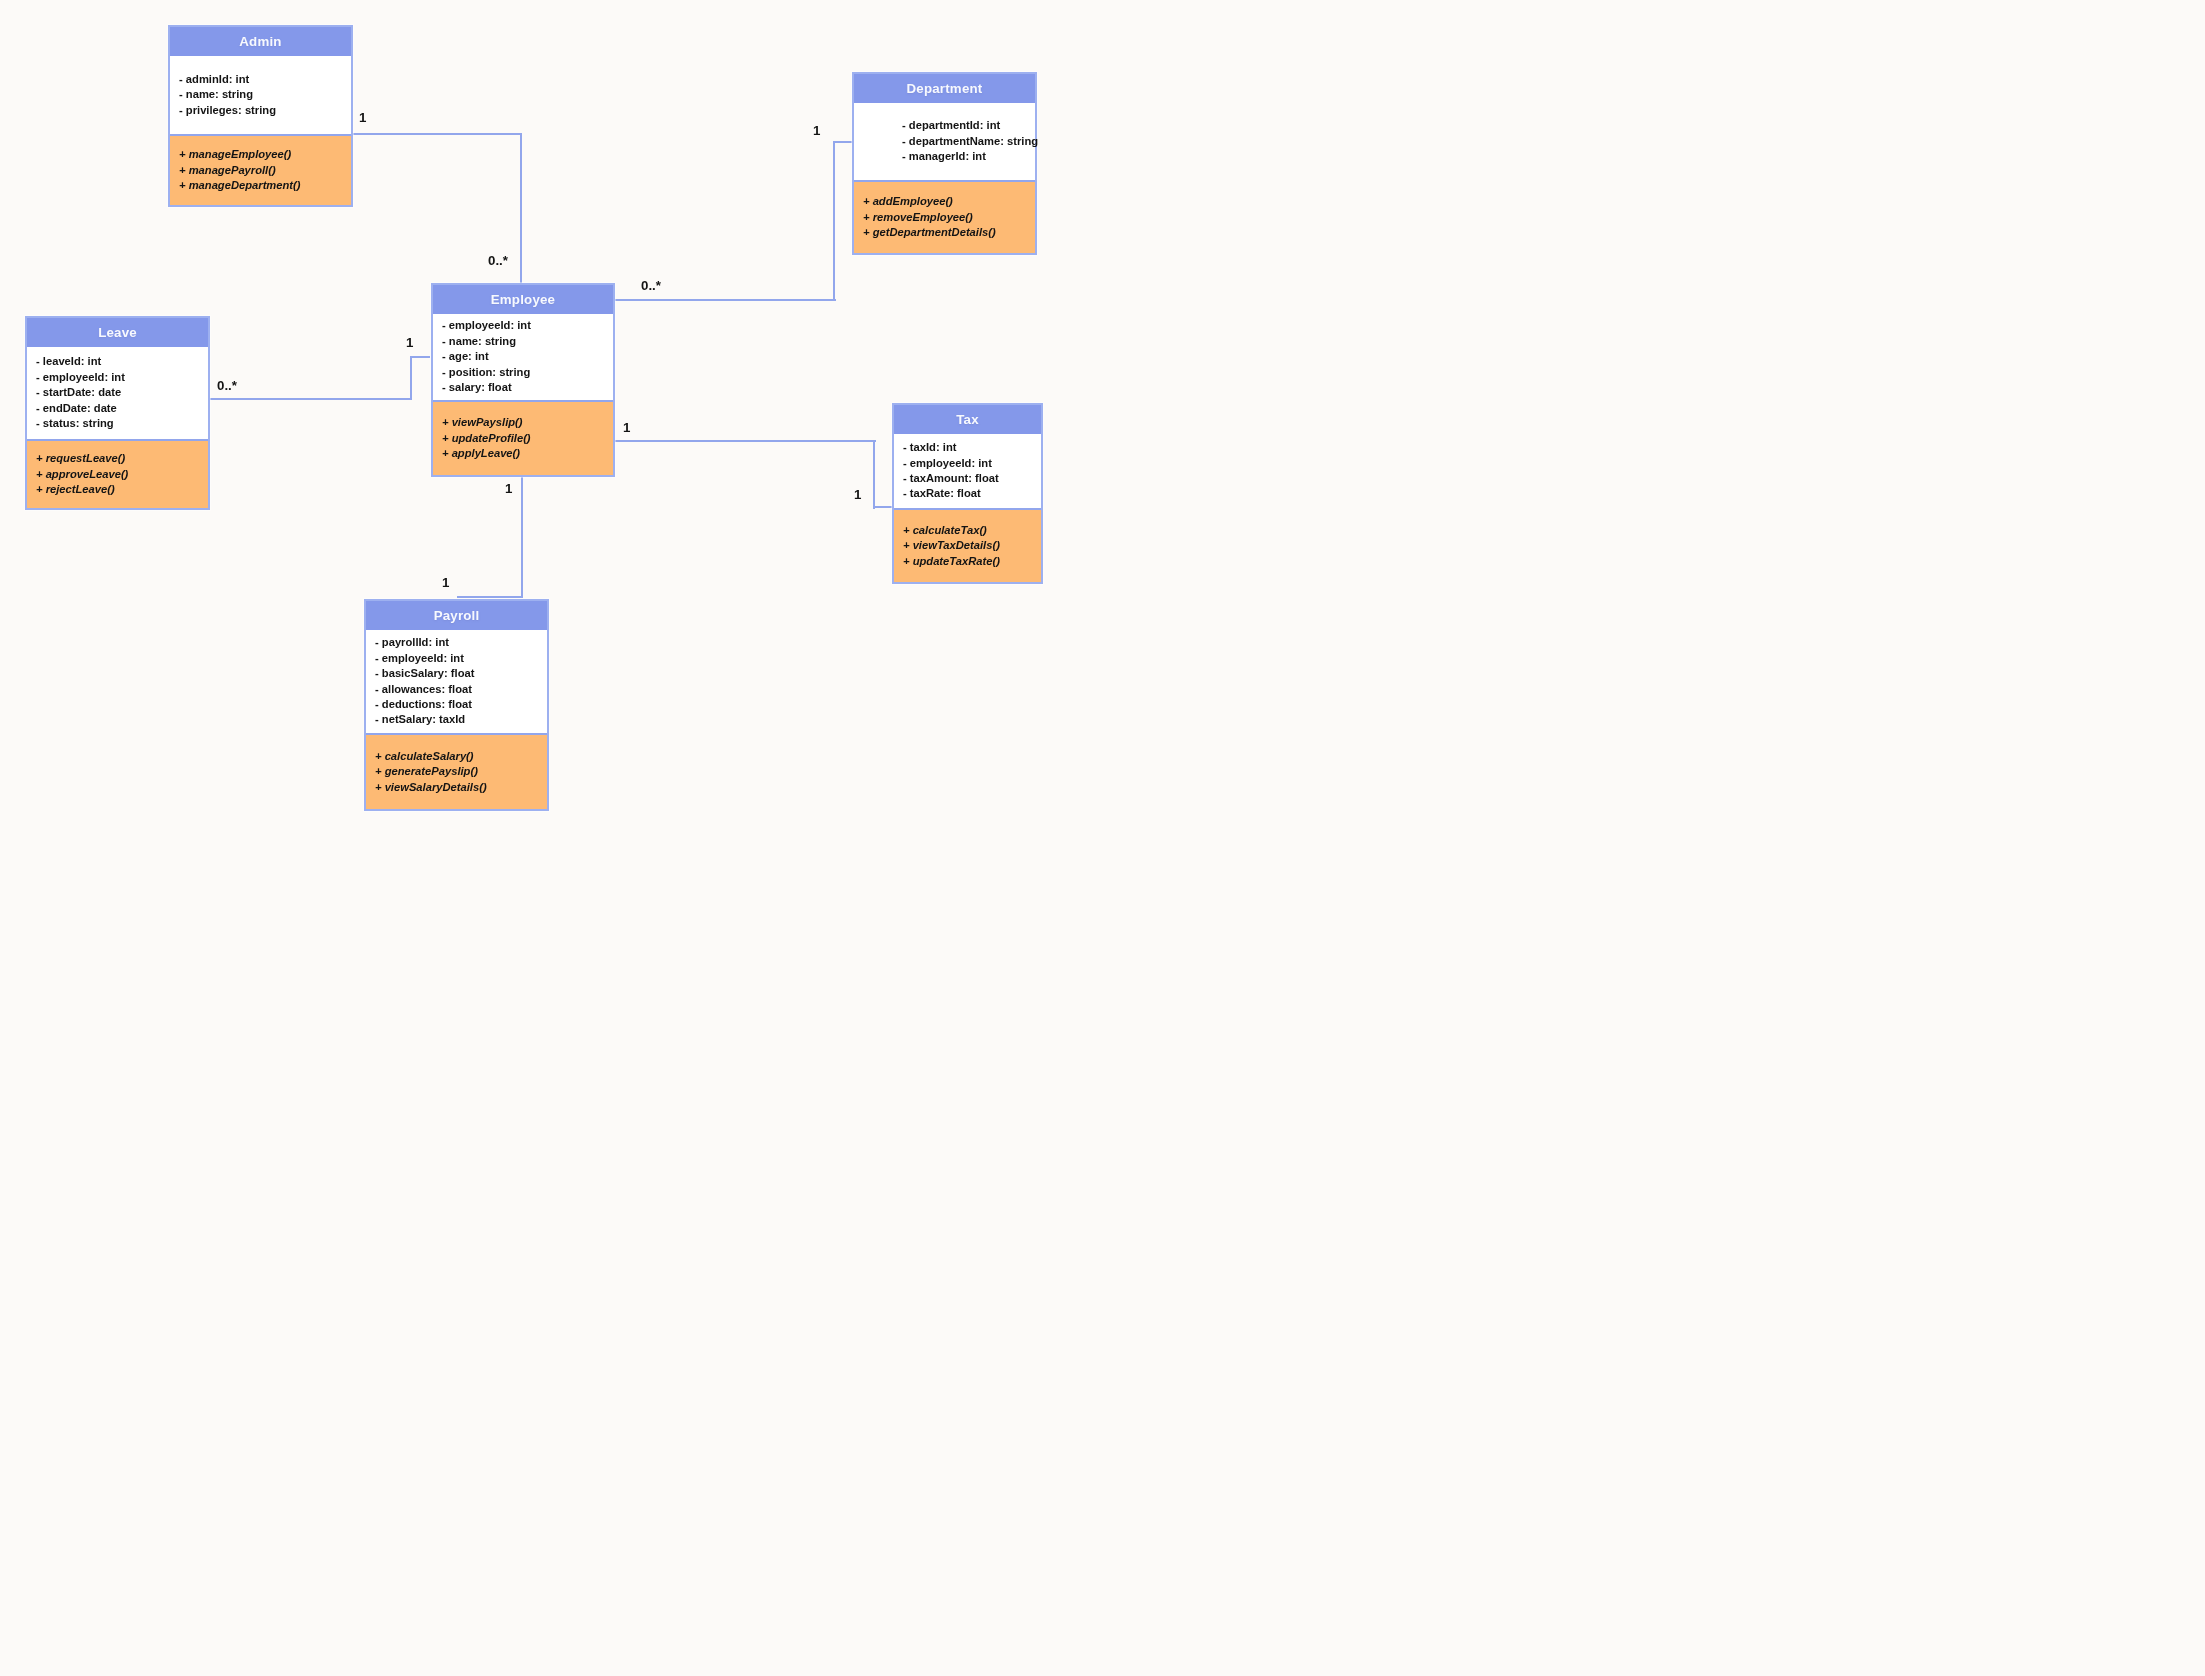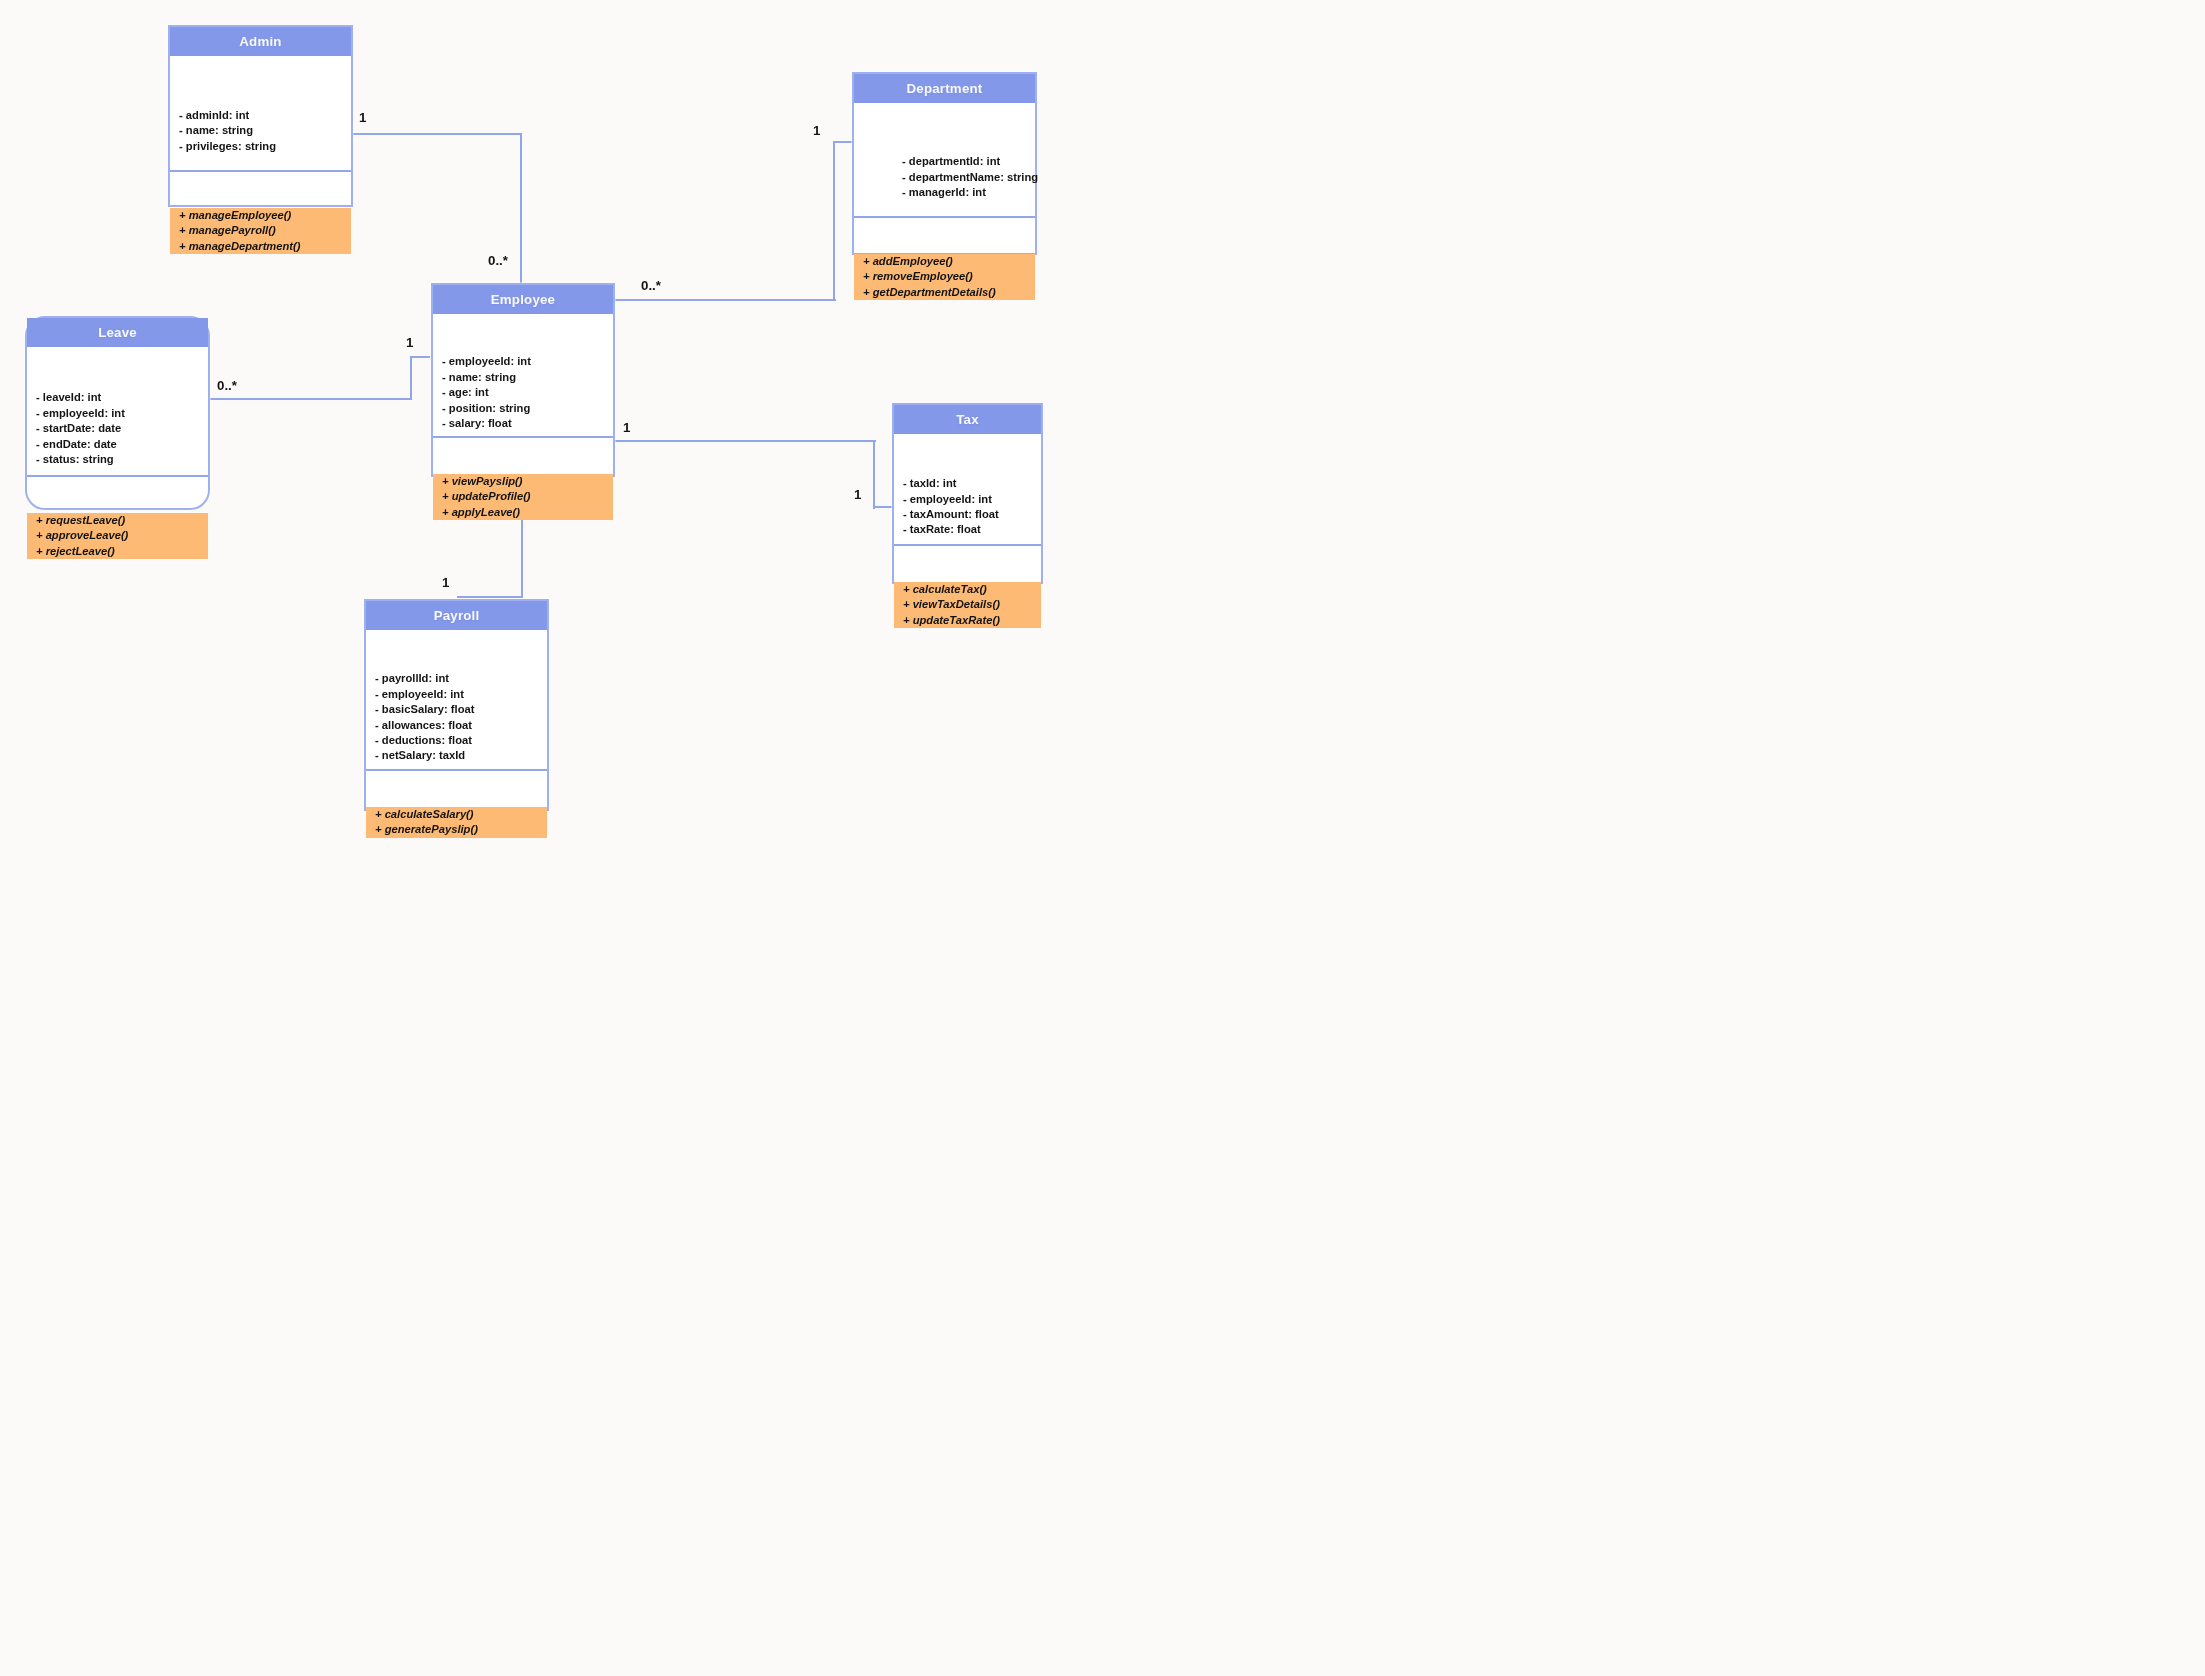--- a/index.html
+++ b/index.html
@@ -38,21 +38,20 @@
     letter-spacing:0.2px;
     text-shadow:0 0.7px 1.4px rgba(120,135,210,0.55);
   }
   .section {
     display:flex;
     flex-direction:column;
     justify-content:center;
     padding-left:9px;
     box-sizing:border-box;
     background:#FFFFFF;
-    margin-top:36px;
   }
   .section.attrs { border-bottom:2.1px solid #92A6EC; }
   .section.methods { flex:1 1 auto; background:#fdba74;font-style:italic; }
   .member {
     font-size:11.2px;
     font-weight:bold;
     line-height:15.4px;
     color:#141414;
     white-space:pre;
   }
@@ -144,21 +143,21 @@
       <div class="member">- position: string</div>
       <div class="member">- salary: float</div>
     </div>
     <div class="section methods">
       <div class="member">+ viewPayslip()</div>
       <div class="member">+ updateProfile()</div>
       <div class="member">+ applyLeave()</div>
     </div>
   </div>
 
-  <div class="class-box" style="left:25px; top:316px; width:185px; height:194px;border-radius:20px;">
+  <div class="class-box" style="left:25px; top:316px; width:185px; height:194px;">
     <div class="class-header">
       <span class="class-title">Leave</span>
     </div>
     <div class="section attrs" style="flex:0 0 94px;">
       <div class="member">- leaveId: int</div>
       <div class="member">- employeeId: int</div>
       <div class="member">- startDate: date</div>
       <div class="member">- endDate: date</div>
       <div class="member">- status: string</div>
     </div>

